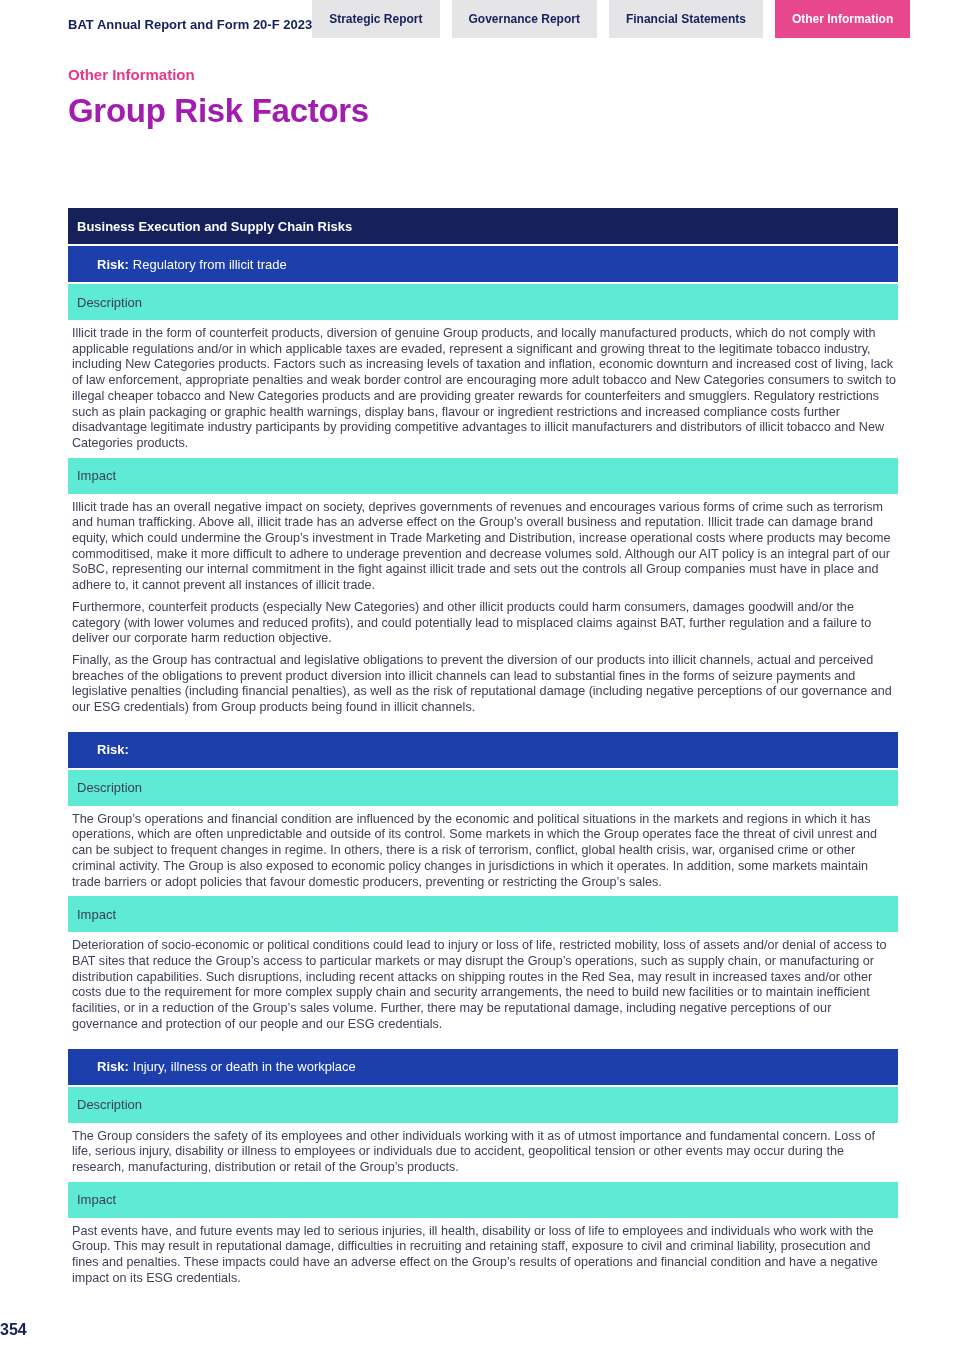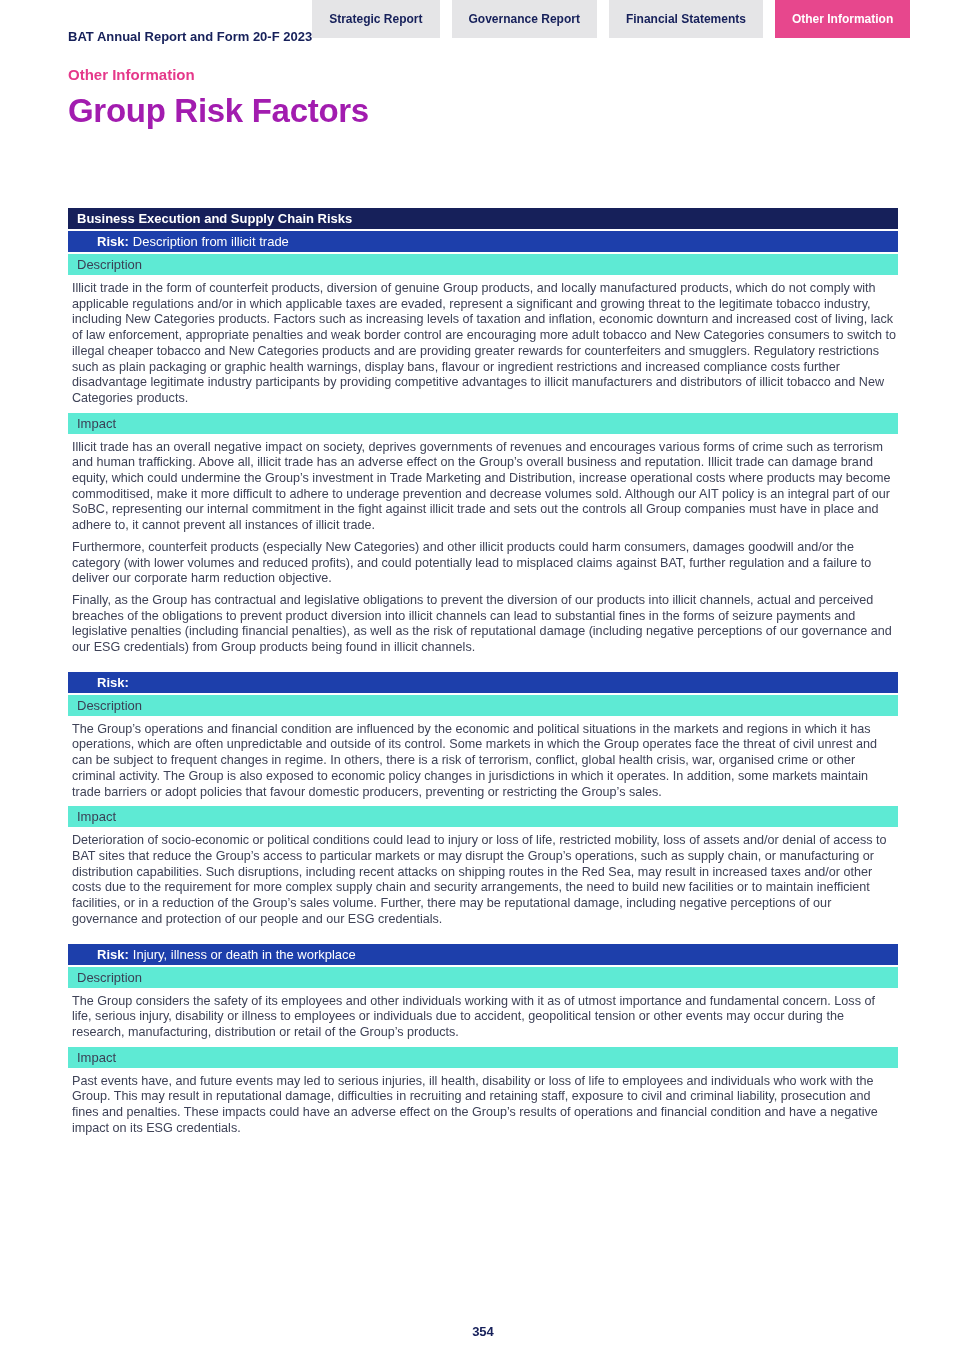--- a/index.html
+++ b/index.html
@@ -2,44 +2,44 @@
 <html><head>
 <meta charset="utf-8">
 <style>
   * { margin:0; padding:0; box-sizing:border-box; }
   html,body { background:#ffffff; }
   body {
     width:966px; height:1365px; position:relative; overflow:hidden;
     font-family:"Liberation Sans", sans-serif;
   }
   .topbar { display:flex; justify-content:space-between; align-items:stretch; padding-left:68px; height:38px; }
-  .report-title { font-size:13px; font-weight:bold; color:#16205a; padding-top:29px; white-space:nowrap; }
+  .report-title { font-size:13px; font-weight:bold; color:#16205a; padding-top:17px; white-space:nowrap; }
   .tabs { display:flex; gap:12px; padding-right:70px; }
   .tab {
     background:#e5e5e7; color:#16205a; font-size:12px; font-weight:bold;
     display:flex; align-items:center; padding:0 17px; white-space:nowrap; cursor:pointer;
   }
   .tab.active { background:#e7478d; color:#ffffff; }
 
   .content { margin:0 68px; width:830px; }
   .section-label { margin-top:28px; font-size:15px; font-weight:bold; color:#e5388a; }
   .page-title { margin-top:9px; font-size:33px; font-weight:bold; color:#a21caf; letter-spacing:-0.3px; }
 
-  .bar { height:21px; display:flex; align-items:center; padding-left:9px; margin-bottom:2px; font-size:13px; }
+  .bar { height:36px; display:flex; align-items:center; padding-left:9px; margin-bottom:2px; font-size:13px; }
   .bar-category { background:#16205a; color:#ffffff; font-weight:bold; margin-top:78px; }
   .bar-risk { background:#1d3fab; color:#ffffff; }
   .risk-label { font-weight:bold; margin-right:4px;padding-left:20px; }
   .bar-sub { background:#5eead4; color:#3a3f55; }
 
   .body-text { margin:6px 0 6px 4px; font-size:12.6px; line-height:15.7px; color:#3e4257; }
   .risk-block { margin-bottom:16px; }
 
   .footer {
     position:absolute; bottom:26px; left:0; width:100%;
-    text-align:center; font-size:13px; font-weight:bold; color:#16205a;
+    text-align:left; font-size:16px; font-weight:bold; color:#16205a;
   }
 </style>
 </head>
 <body>
 
 <div class="topbar">
   <div class="report-title">BAT Annual Report and Form 20-F 2023</div>
   <div class="tabs">
     <div class="tab">Strategic Report</div>
     <div class="tab">Governance Report</div>
@@ -50,21 +50,21 @@
 
 <div class="content">
   <div class="section-label">Other Information</div>
   <h1 class="page-title">Group Risk Factors</h1>
 
   <div class="bar bar-category">Business Execution and Supply Chain Risks</div>
 
   <section class="risk-block">
     <div class="bar bar-risk">
       <span class="risk-label">Risk:</span>
-      <span class="risk-title">Description from illicit trade</span>
+      <span class="risk-title">Regulatory from illicit trade</span>
     </div>
     <div class="bar bar-sub">Description</div>
     <p class="body-text">Illicit trade in the form of counterfeit products, diversion of genuine Group products, and locally manufactured products, which do not comply with applicable regulations and/or in which applicable taxes are evaded, represent a significant and growing threat to the legitimate tobacco industry, including New Categories products. Factors such as increasing levels of taxation and inflation, economic downturn and increased cost of living, lack of law enforcement, appropriate penalties and weak border control are encouraging more adult tobacco and New Categories consumers to switch to illegal cheaper tobacco and New Categories products and are providing greater rewards for counterfeiters and smugglers. Regulatory restrictions such as plain packaging or graphic health warnings, display bans, flavour or ingredient restrictions and increased compliance costs further disadvantage legitimate industry participants by providing competitive advantages to illicit manufacturers and distributors of illicit tobacco and New Categories products.</p>
     <div class="bar bar-sub">Impact</div>
     <p class="body-text">Illicit trade has an overall negative impact on society, deprives governments of revenues and encourages various forms of crime such as terrorism and human trafficking. Above all, illicit trade has an adverse effect on the Group’s overall business and reputation. Illicit trade can damage brand equity, which could undermine the Group’s investment in Trade Marketing and Distribution, increase operational costs where products may become commoditised, make it more difficult to adhere to underage prevention and decrease volumes sold.  Although our AIT policy is an integral part of our SoBC, representing our internal commitment in the fight against illicit trade and sets out the controls all Group companies must have in place and adhere to,  it cannot prevent all instances of illicit trade.</p>
     <p class="body-text">Furthermore, counterfeit products (especially New Categories) and other illicit products could harm consumers, damages goodwill and/or the category (with lower volumes and reduced profits), and could potentially lead to misplaced claims against BAT, further regulation and a failure to deliver our corporate harm reduction objective.</p>
     <p class="body-text">Finally, as the Group has contractual and legislative obligations to prevent the diversion of our products into illicit channels, actual and perceived breaches of the obligations to prevent product diversion into illicit channels can lead to substantial fines in the forms of seizure payments and legislative penalties (including financial penalties), as well as the risk of reputational damage (including negative perceptions of our governance and our ESG credentials) from Group products being found in illicit channels.</p>
   </section>
 
   <section class="risk-block">

